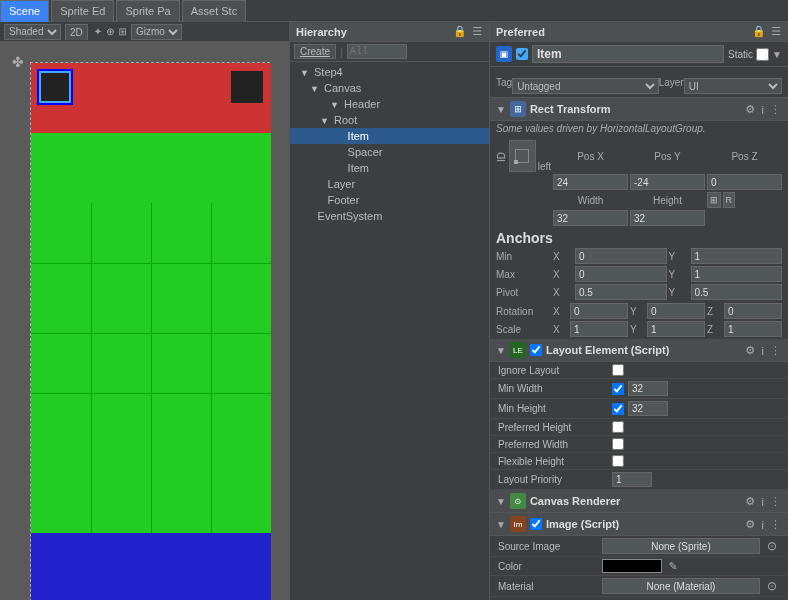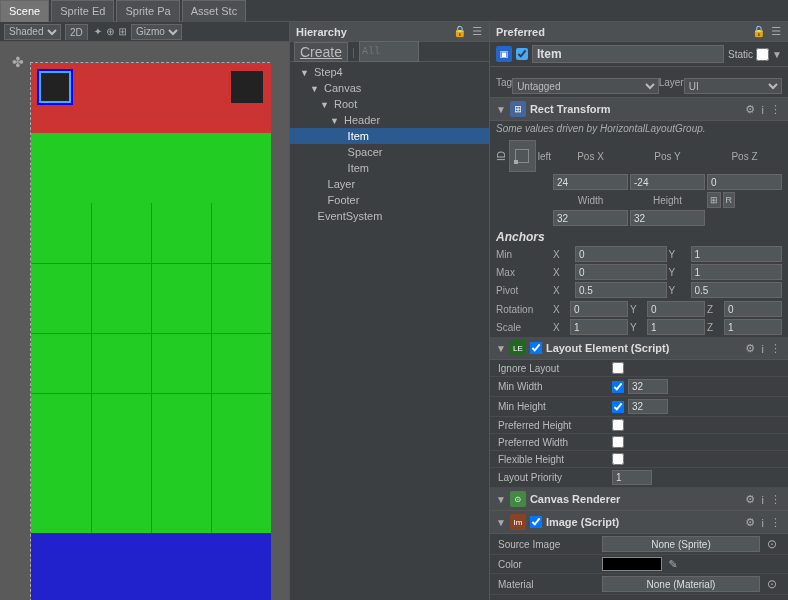--- a/index.html
+++ b/index.html
@@ -29,21 +29,21 @@
       border: 1px solid #666;
       border-bottom: none;
       color: #bbb;
       font-size: 11px;
       padding: 2px 8px;
       height: 22px;
       cursor: pointer;
       margin-right: 2px;
     }
     .tab-btn.active {
-      background: #737373;
+      background: #3b82f6;
       color: #fff;
     }
 
     
     .main-layout {
       display: flex;
       flex: 1;
       overflow: hidden;
     }
 
@@ -174,31 +174,31 @@
       height: 20px;
       display: flex;
       align-items: center;
       padding: 0 4px;
       gap: 4px;
     }
     .hier-btn {
       background: #4d5052;
       border: 1px solid #666;
       color: #bbb;
-      font-size: 14px;
+      font-size: 10px;
       padding: 1px 5px;
       cursor: pointer;
       text-decoration: underline;
     }
     .hier-search {
       background: #515658;
       border: 1px solid #666;
       color: #bbb;
       font-size: 10px;
-      height: 21px;
+      height: 15px;
       width: 60px;
       padding: 0 2px;
       font-family: Liberation Mono, monospace;
     }
     .hierarchy-tree {
       flex: 1;
       overflow-y: auto;
       padding: 2px 0;
     }
     .tree-item {
@@ -534,28 +534,28 @@
       <div class="tree-item tree-indent-1">
         <span class="tri">▼</span>
         <span>Step4</span>
       </div>
 
       <div class="tree-item tree-indent-2">
         <span class="tri">▼</span>
         <span>Canvas</span>
       </div>
 
+      <div class="tree-item tree-indent-4">
+        <span class="tri">▼</span>
+        <span>Header</span>
+      </div>
+
       <div class="tree-item tree-indent-3">
         <span class="tri">▼</span>
         <span>Root</span>
-      </div>
-
-      <div class="tree-item tree-indent-4">
-        <span class="tri">▼</span>
-        <span>Header</span>
       </div>
 
       <div class="tree-item tree-indent-5 selected">
         <span class="tri">&nbsp;</span>
         <span>Item</span>
       </div>
 
       <div class="tree-item tree-indent-5">
         <span class="tri">&nbsp;</span>
         <span>Spacer</span>
@@ -619,21 +619,21 @@
         <span class="section-icon">▼</span>
         <div class="icon-img icon-teal" style="background:#446699;">⊞</div>
         <span class="section-title">Rect Transform</span>
         <button class="panel-icon-btn">⚙</button>
         <button class="panel-icon-btn">ℹ</button>
         <button class="panel-icon-btn">⋮</button>
       </div>
       <div class="rect-driven-msg">Some values driven by HorizontalLayoutGroup.</div>
 
       <div style="display:grid;grid-template-columns:55px 1fr 1fr 1fr;align-items:center;gap:2px;padding:2px 6px;">
-        <div style="display:flex;align-items:center;gap:2px;">
+        <div style="display:flex;align-items:flex-end;gap:2px;">
           <div style="font-size:10px;color:#aaa;writing-mode:vertical-lr;transform:rotate(180deg);height:30px;text-align:center;">ID</div>
           <div class="anchor-widget">
             <div class="anchor-inner">
                 <div class="anchor-dot"></div>
               </div>
           </div>
           <div style="font-size:10px;color:#aaa;">left</div>
         </div>
         <div style="font-size:10px;color:#aaa;text-align:center;">Pos X</div>
         <div style="font-size:10px;color:#aaa;text-align:center;">Pos Y</div>
@@ -649,21 +649,21 @@
           <button style="font-size:9px;background:#515658;border:1px solid #666;color:#bbb;padding:0 2px;cursor:pointer;height:16px;">⊞</button>
           <button style="font-size:9px;background:#515658;border:1px solid #666;color:#bbb;padding:0 2px;cursor:pointer;height:16px;">R</button>
         </div>
         <div></div>
         <input class="rect-input" type="text" value="32" style="">
         <input class="rect-input" type="text" value="32" style="">
         <div></div>
       </div>
 
       <div class="anchors-row" style="padding:2px 6px 1px;">
-        <span style="font-size:12px;font-weight:bold;color:#ddd;font-style:italic;">Anchors</span>
+        <span style="font-size:14px;font-weight:bold;color:#ddd;">Anchors</span>
         <div></div>
           <div></div>
       </div>
       <div style="display:grid;grid-template-columns:55px 20px 1fr 20px 1fr;align-items:center;gap:2px;padding:1px 6px;">
         <span style="font-size:10px;color:#aaa;">Min</span>
         <span style="font-size:10px;color:#aaa;">X</span>
         <input class="rect-input" type="text" value="0" style="">
         <span style="font-size:10px;color:#aaa;">Y</span>
         <input class="rect-input" type="text" value="1" style="">
         <span style="font-size:10px;color:#aaa;">Max</span>

